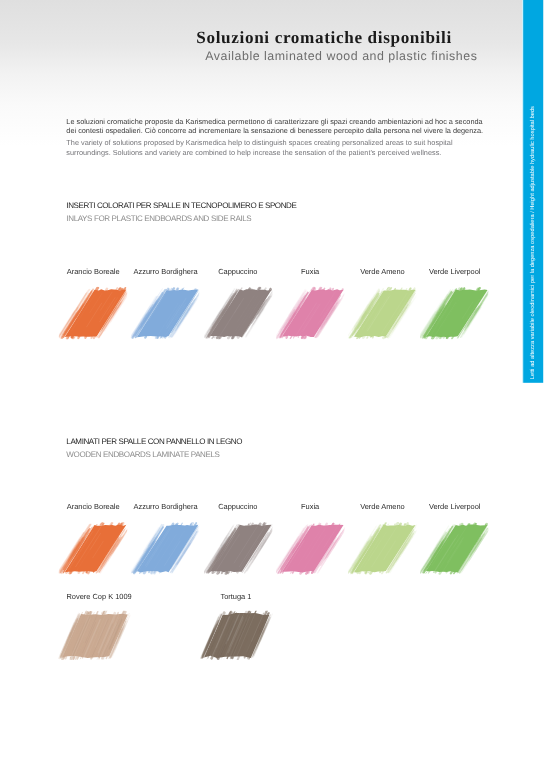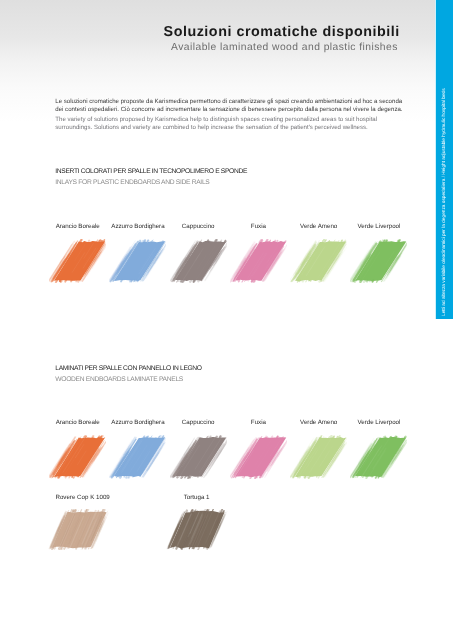--- a/index.html
+++ b/index.html
@@ -11,21 +11,21 @@
   .topgrad{position:absolute;left:0;top:0;width:453px;height:122px;
            background:linear-gradient(to bottom,#dfdfdf 0%,#e7e7e7 30%,#f2f2f2 50%,#fafafa 72%,#ffffff 100%);}
 
   .tab{position:absolute;left:436.4px;top:0;width:16.6px;height:318.6px;background:#00a7e1;}
   .tabedge{position:absolute;left:435.2px;top:0;width:1.2px;height:318.6px;
            background:#cdf1fb;}
   .tabtext{position:absolute;white-space:nowrap;color:#ffffff;font-size:4.75px;
            letter-spacing:0px;transform-origin:0 0;line-height:5px;}
 
   .title{position:absolute;left:163.6px;top:25.2px;font-size:14.3px;font-weight:bold;color:#1a1a1a;
-         text-align:right;letter-spacing:0.53px;line-height:14.3px;white-space:nowrap;}
+         text-align:right;letter-spacing:0.53px;line-height:14.3px;white-space:nowrap;font-family:Liberation Serif, serif;}
   .subtitle{position:absolute;left:171.1px;top:42.9px;font-size:10.3px;color:#6d6d6d;text-align:center;
             letter-spacing:0.45px;line-height:10.3px;white-space:nowrap;}
 
   .intro{position:absolute;left:55.3px;top:97.6px;width:348px;}
   .intro p{margin:0;font-size:6.1px;line-height:8.1px;color:#3b3b3b;text-align:left;
            letter-spacing:0px;}
   .intro p.en{margin-top:2.5px;color:#76767a;}
 
   .sec{position:absolute;left:55.3px;}
   .sec .it{font-size:6.7px;color:#262626;letter-spacing:-0.335px;line-height:7px;}

